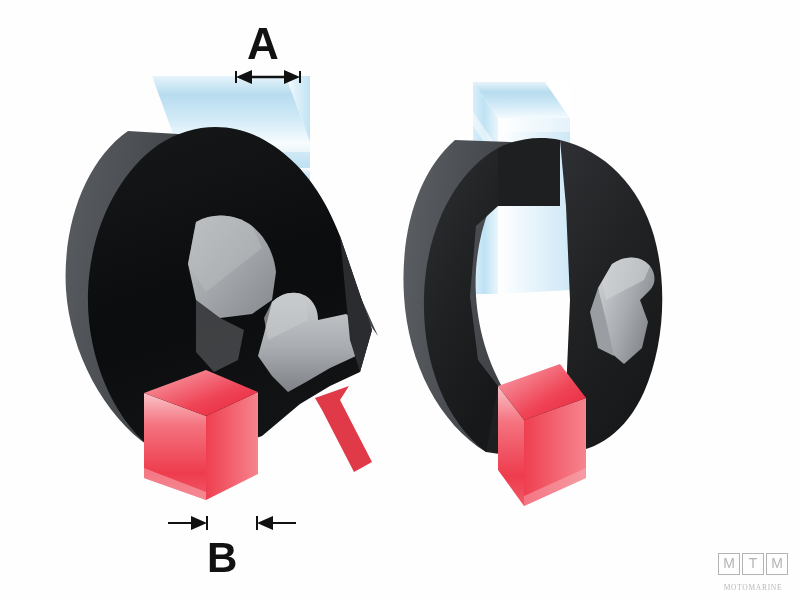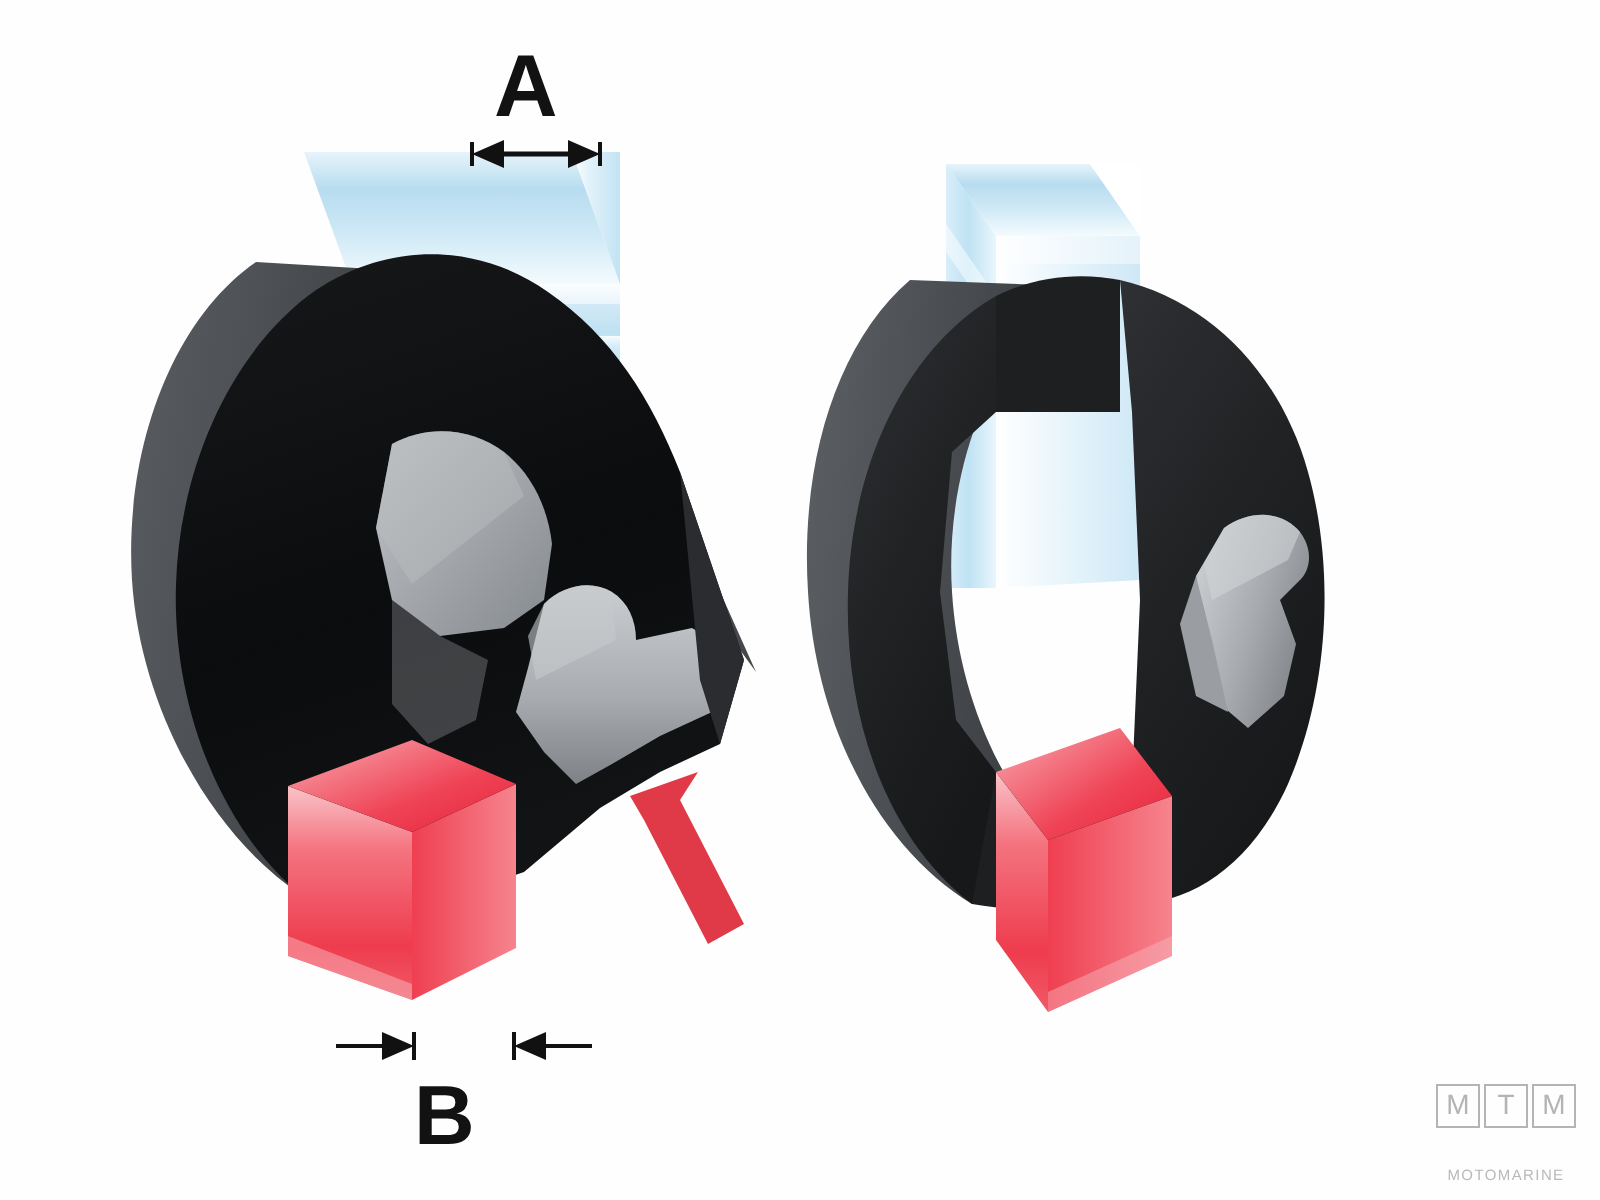--- a/index.html
+++ b/index.html
@@ -62,23 +62,23 @@
     height: 20px;
     border: 1.6px solid #b4b4b4;
     color: #b4b4b4;
     font-family: "Liberation Sans", sans-serif;
     font-size: 14px;
     font-weight: normal;
     line-height: 18px;
     text-align: center;
   }
   #watermark .wm-caption {
-    margin-top: 19px;
+    margin-top: 8px;
     color: #b9b9b9;
-    font-family: Liberation Sans, sans-serif;
+    font-family: Liberation Serif, serif;
     font-size: 7.5px;
     letter-spacing: 0.7px;
   }
 </style>
 </head>
 <body>
 
 <div id="stage">
 
   <svg id="artboard" viewBox="0 0 800 600">

